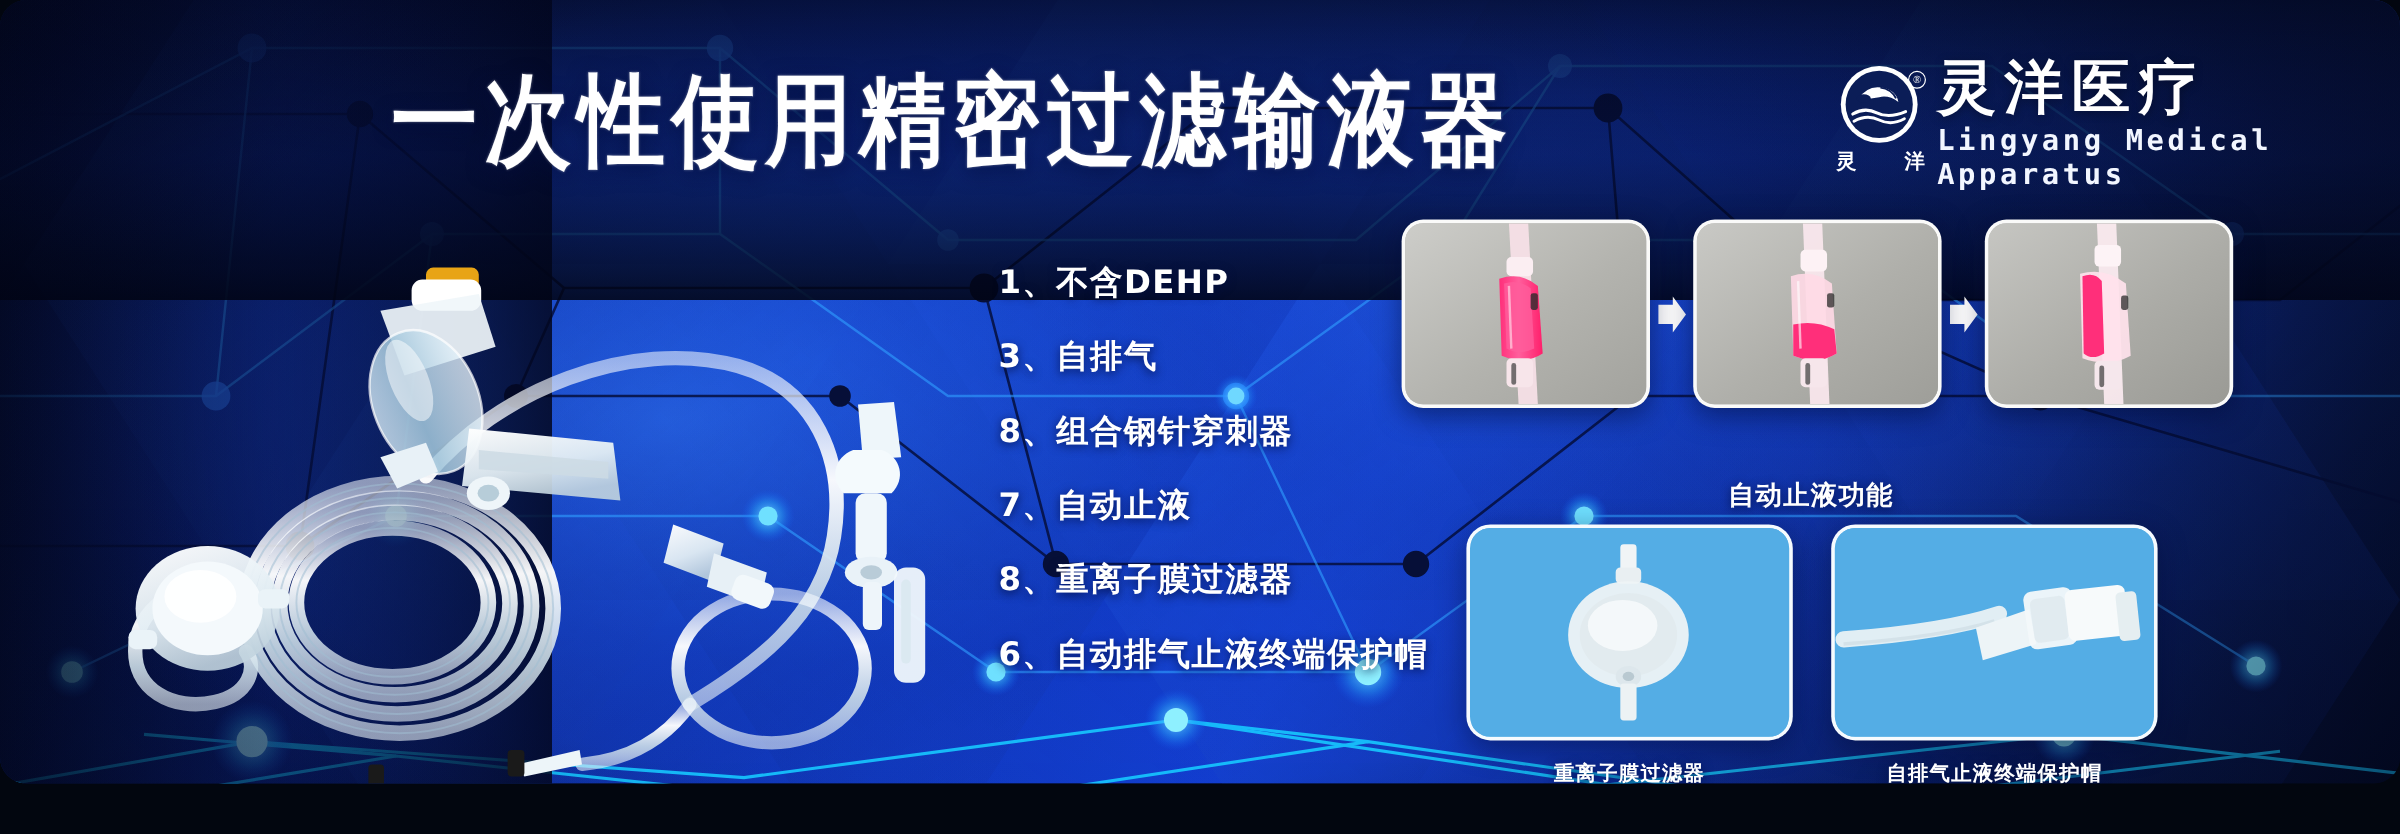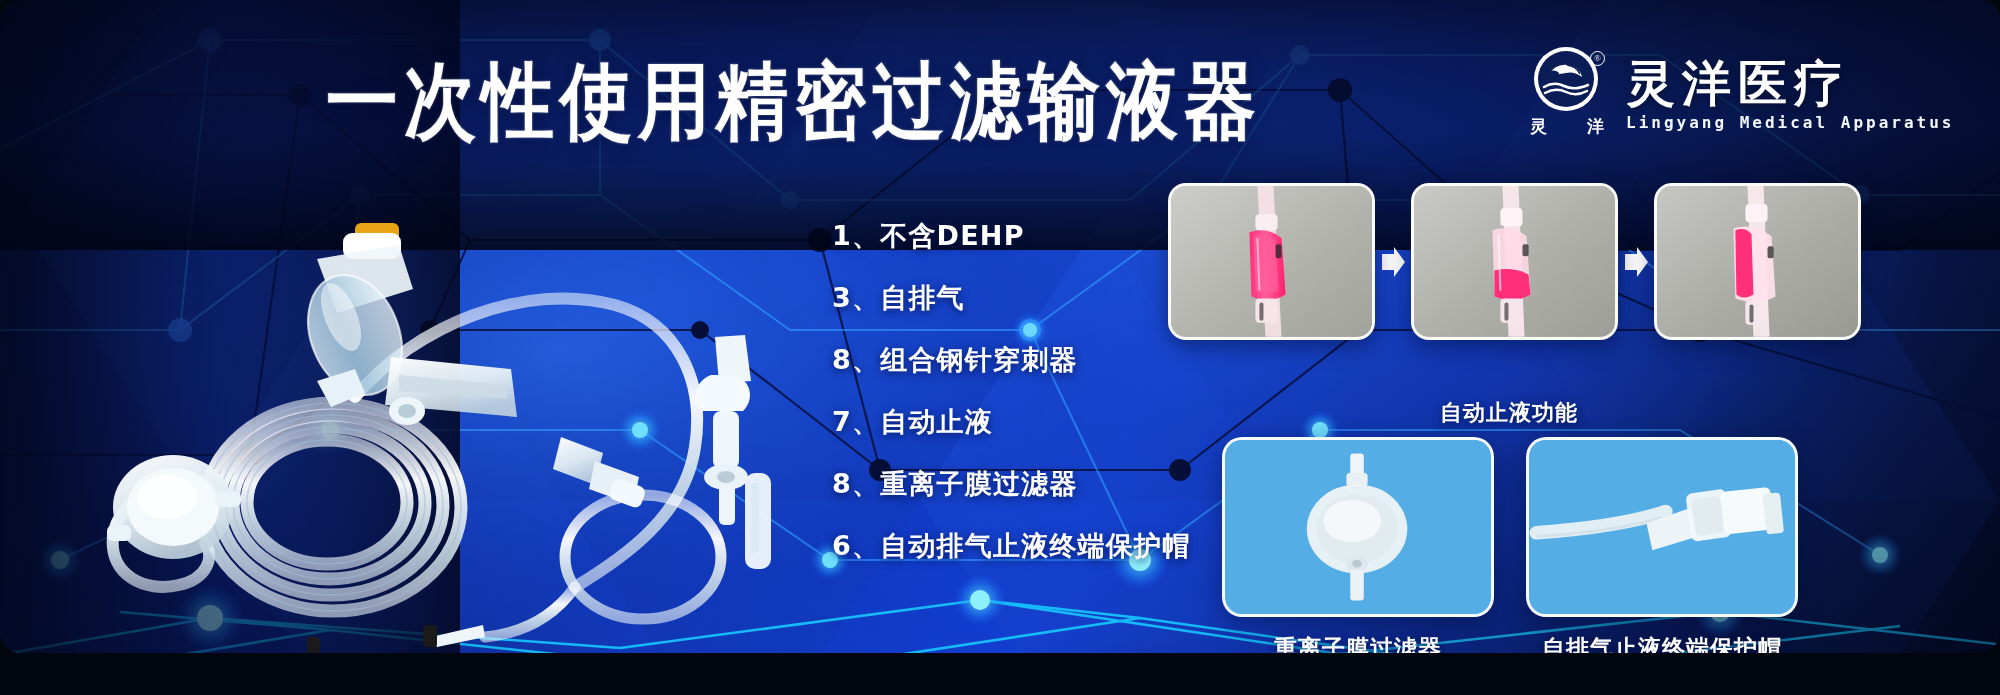--- a/index.html
+++ b/index.html
@@ -87,21 +87,21 @@
     font-family:"DejaVu Sans","Liberation Sans",sans-serif;
   }
   .brand-text { display:flex; flex-direction:column; }
   .brand-cn {
     color:#fff; font-size:49px; font-weight:bold; letter-spacing:7px;
     line-height:1.06;
     font-family:"DejaVu Sans","Liberation Sans",sans-serif;
     text-shadow:0 2px 8px rgba(0,0,0,0.35);
   }
   .brand-en {
-    color:#f2f6ff; font-size:16px; font-weight:bold; letter-spacing:3.0px;
+    color:#f2f6ff; font-size:24px; font-weight:bold; letter-spacing:3.0px;
     margin-top:4px;
     font-family:"DejaVu Sans Mono","Liberation Mono",monospace;
   }
 
   
   .features {
     position:absolute; left:832px; top:222px;
     display:flex; flex-direction:column;
   }
   .feat {
@@ -149,21 +149,21 @@
     border:3px solid rgba(255,255,255,0.95);
     background:#54ade5;
     position:relative; overflow:hidden;
     box-shadow:0 6px 24px rgba(0,10,50,0.45);
   }
   .blue-card svg { position:absolute; inset:0; width:100%; height:100%; }
 
   .blue-captions { position:absolute; left:1222px; top:633px; display:flex; gap:32px; }
   .blue-cap {
     width:272px; text-align:center;
-    color:#ffffff; font-size:23px; font-weight:bold; letter-spacing:1px;
+    color:#ffffff; font-size:17px; font-weight:bold; letter-spacing:1px;
     font-family:"DejaVu Sans","Liberation Sans",sans-serif;
     text-shadow:0 2px 9px rgba(2,14,66,0.9);
     white-space:nowrap;
   }
   .blue-cap.wide { width:272px; }
 </style>
 </head>
 <body>
 
 <div id="banner">

